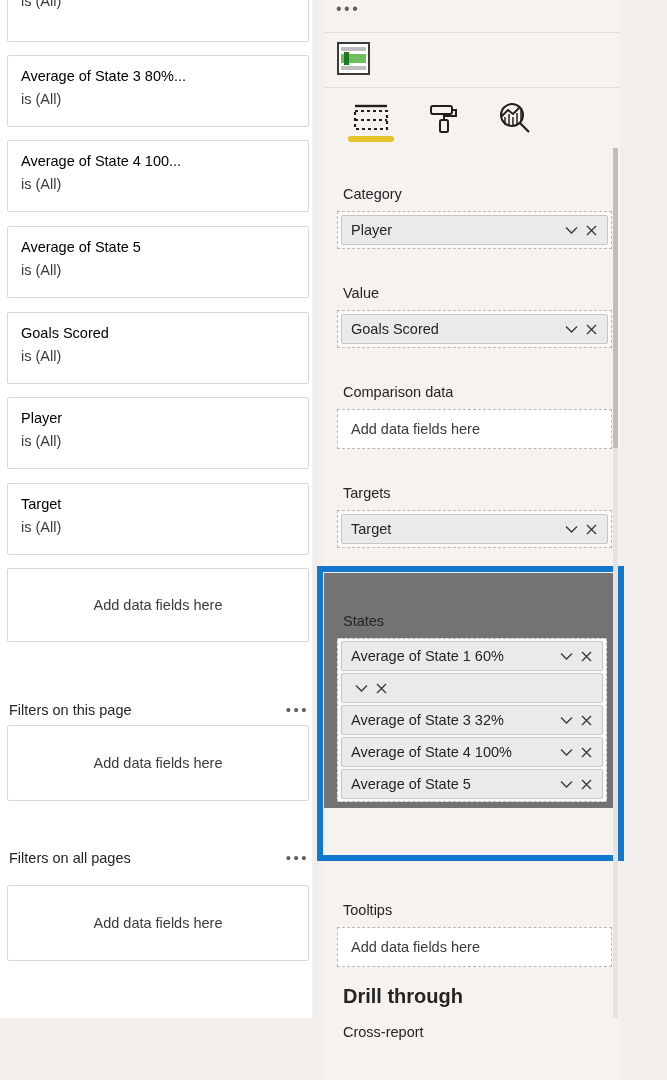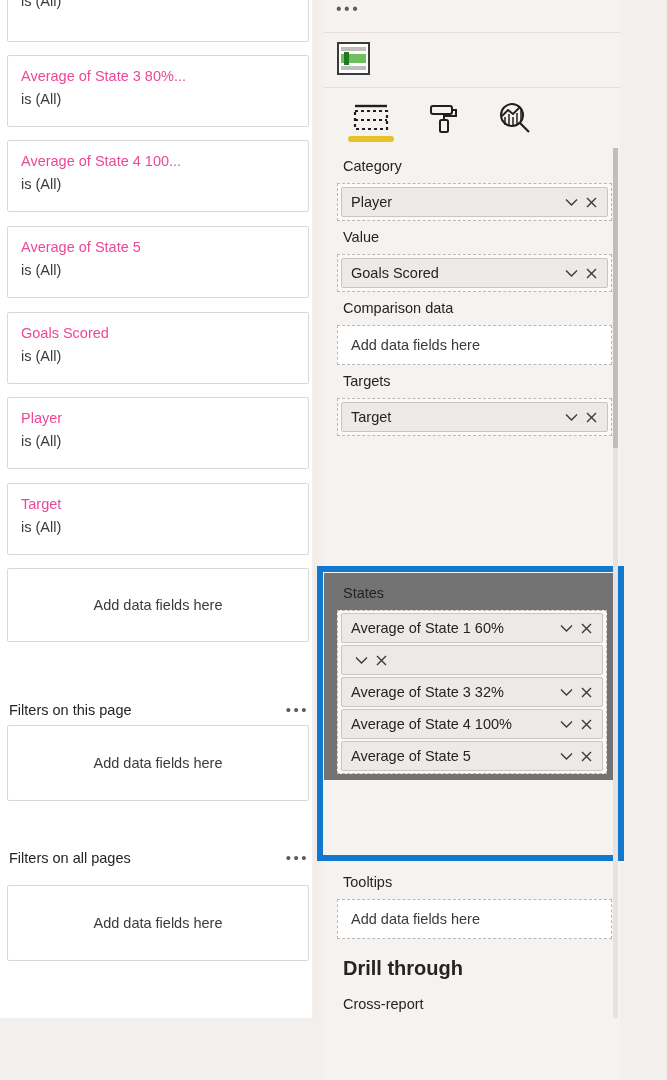--- a/index.html
+++ b/index.html
@@ -34,21 +34,21 @@
     left: 7px;
     width: 302px;
     box-sizing: border-box;
     background: #ffffff;
     border: 1px solid #d9d9d9;
     border-radius: 2px;
     padding: 10px 13px 11px 13px;
   }
   .filter-card-title {
     font-size: 14.5px;
-    color: #ec4899;
+    color: #000000;
     line-height: 21px;
     white-space: nowrap;
     overflow: hidden;
   }
   .filter-card-sub {
     font-size: 14.5px;
     color: #3b3a39;
     line-height: 21px;
     margin-top: 2px;
   }
@@ -171,20 +171,21 @@
     position: absolute;
     left: 0;
     top: 150px;
     width: 296px;
   }
   .well-label {
     font-size: 14.5px;
     color: #252423;
     padding: 6px 0 7px 19px;
     line-height: 20px;
+    margin-top: 28px;
   }
   .dropzone {
     margin: 0 8px 0 13px;
     border: 1px dashed #bdb7b3;
     background: #fbfaf9;
     padding: 3px;
   }
   .dropzone.empty {
     background: #ffffff;
     padding: 0;

